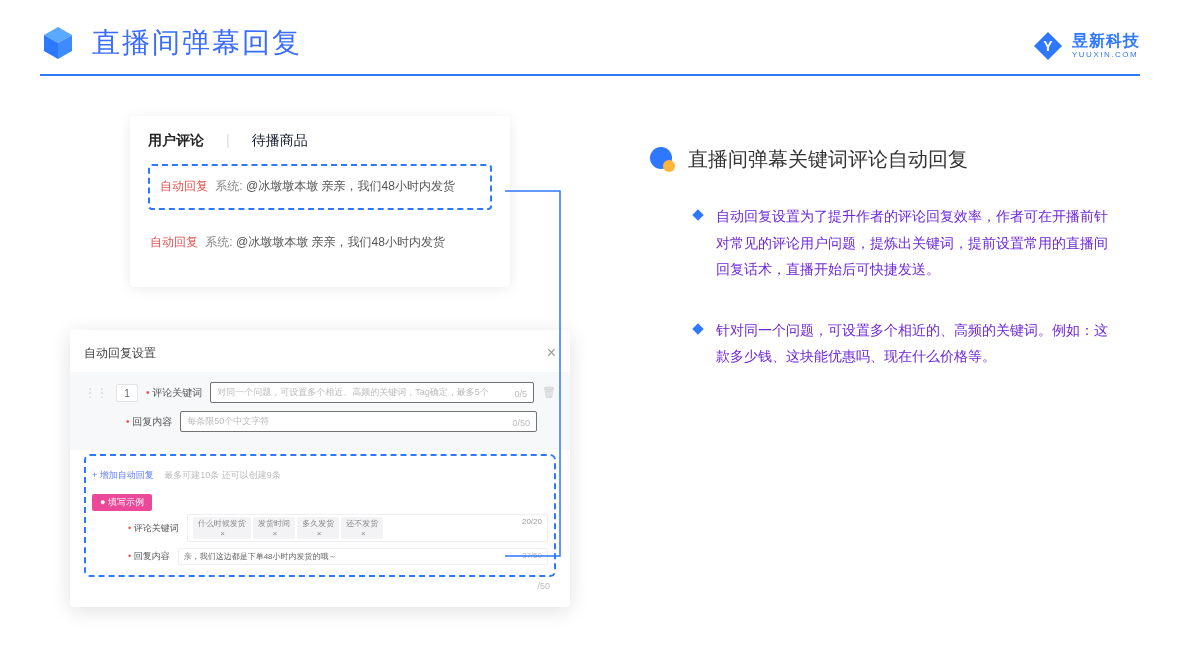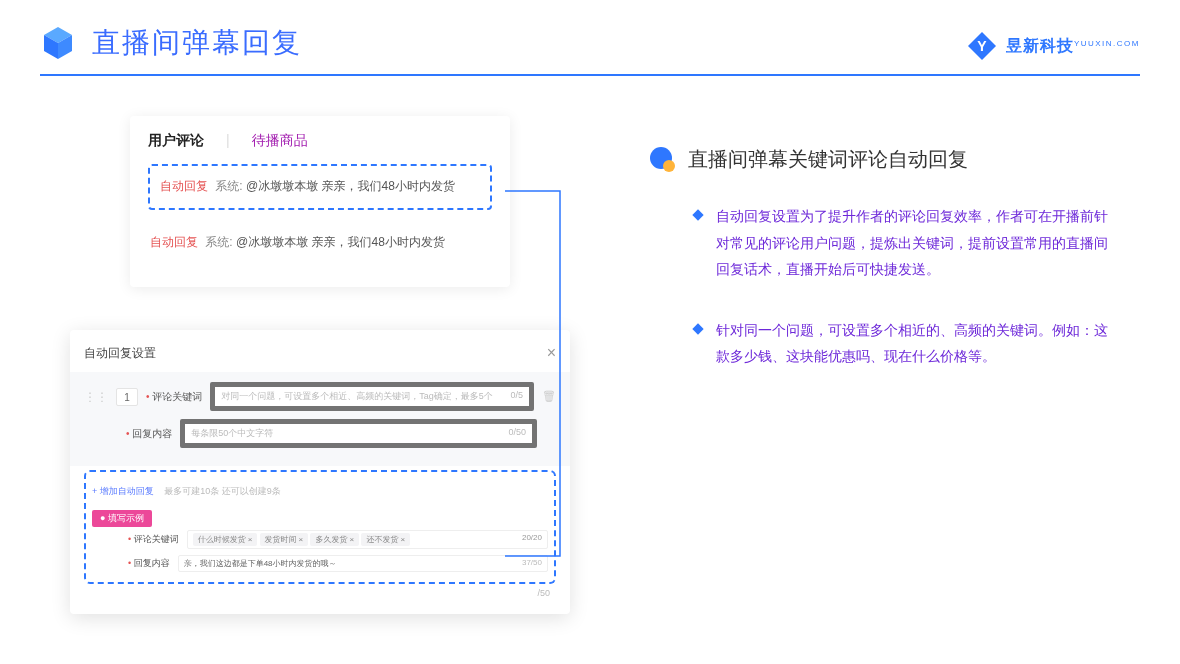--- a/index.html
+++ b/index.html
@@ -21,21 +21,21 @@
     position: relative;
   }
   .page-title {
     font-size: 28px; color: #3a6cff; font-weight: 500;
     letter-spacing: 2px;
   }
   .brand { display: flex; align-items: center; gap: 8px; }
   .brand-logo {
     width: 32px; height: 32px;
   }
-  .brand-text { display: flex; flex-direction: row; line-height: 1; }
+  .brand-text { display: flex; flex-direction: column; line-height: 1; }
   .brand-cn { font-size: 16px; color: #2e77ff; font-weight: 600; letter-spacing: 1px;}
   .brand-en { font-size: 8px; color: #2e77ff; letter-spacing: 1.5px; margin-top: 2px;}
   .divider {
     height: 2px; background: #2e77ff; margin: 0 40px 0 40px;
   }
   
   .main {
     display: flex;
     padding: 40px 60px 0 70px;
     gap: 80px;
@@ -51,21 +51,21 @@
     top: 0; left: 60px;
     width: 380px;
     background: #fff;
     box-shadow: 0 2px 14px rgba(0,0,0,0.08);
     border-radius: 4px;
     padding: 16px 18px 20px 18px;
     z-index: 1;
   }
   .tabs { display: flex; gap: 22px; font-size: 14px; margin-bottom: 14px;}
   .tab-active { color: #222; font-weight: 600;}
-  .tab-inactive { color: #a21caf; text-align: right; }
+  .tab-inactive { color: #0f172a; text-align: right; }
   .comment {
     font-size: 12px; color: #555; line-height: 1.8; margin-bottom: 10px;
     padding: 4px 2px;
   }
   .comment .tag-auto { color: #e55353; margin-right: 4px;}
   .comment .sys { color: #888; }
   .comment.highlight {
     border: 2px dashed #2e77ff;
     border-radius: 4px;
     padding: 10px 10px;
@@ -95,22 +95,22 @@
   }
   .row-num {
     background: #fff; border: 1px solid #e4e4e4; border-radius: 2px;
     width: 22px; height: 18px; text-align: center; line-height: 18px;
     font-size: 10px; color: #666;
   }
   .drag-dots { color: #ccc; font-size: 12px; line-height:1; }
   .label { color: #555; font-size: 10px; white-space: nowrap;}
   .label::before { content: "• "; color: #e55353; }
   .field {
-    flex: 1; display: flex; align-items: flex-start;
-    background: #fff; border: 5px solid #737373; border-radius: 2px;
+    flex: 1; display: flex; align-items: flex-end;
+    background: #fff; border: 1px solid #737373; border-radius: 2px;
     padding: 3px 6px; font-size: 9px; color: #bbb;
     justify-content: space-between;
   }
   .field .ph { flex:1; }
   .field .ctr { color: #bbb; font-size: 9px; }
   .trash { color: #ccc; font-size: 11px; }
   .settings-lower { padding: 4px 14px 0 14px; }
   .link-add { color: #5b7cff; font-size: 9px; margin-right: 6px;}
   .hint-small { color: #bbb; font-size: 9px;}
   .example-pill {
@@ -123,21 +123,21 @@
     padding: 8px 6px 4px 6px;
   }
   .ex-row {
     display: flex; align-items: center; gap: 8px; font-size: 9px;
     margin-bottom: 6px; padding-left: 36px;
   }
   .ex-row .label { font-size: 9px; }
   .tag-chip {
     background: #f3f3f5; font-size: 8px; color: #888;
     padding: 1px 5px; border-radius: 2px;
-    display: inline-flex; align-items: center;
+    display: inline-flex; align-items: center; flex-direction: column;
   }
   .tag-chip .x { margin-left: 2px; font-size: 8px; }
   .ex-field {
     flex:1; display:flex; justify-content:space-between;
     background:#fff; border:1px solid #eee; border-radius:2px;
     padding:2px 5px; font-size:8px; color:#999;
   }
   
   .connector {
     position: absolute; pointer-events: none; z-index: 3;

